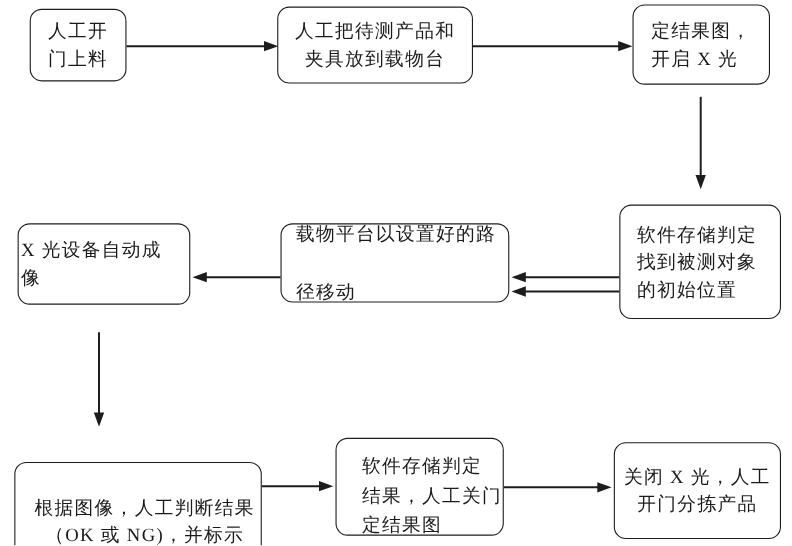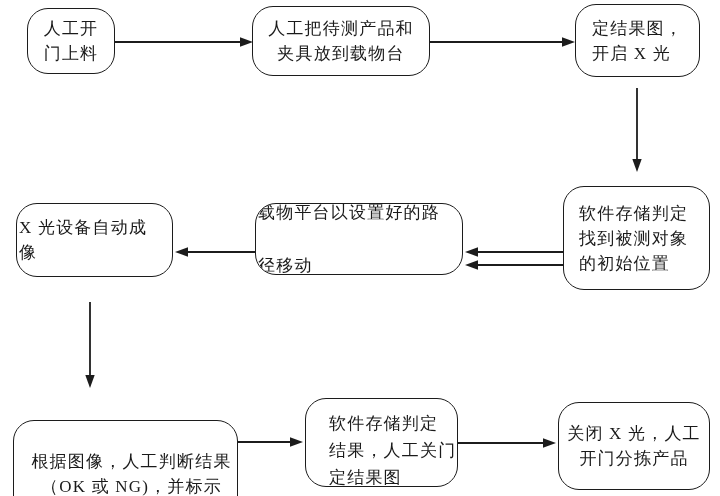--- a/index.html
+++ b/index.html
@@ -21,38 +21,38 @@
     left: 0;
     top: 0;
     width: 720px;
     height: 496px;
   }
   .node {
     position: absolute;
     box-sizing: border-box;
     background: #ffffff;
     border: 1.8px solid #1c1c1c;
-    border-radius: 21px;
+    border-radius: 11px;
     display: flex;
     flex-direction: column;
     justify-content: center;
     font-size: 17px;
     line-height: 25px;
     letter-spacing: 1.2px;
     overflow: hidden;
   }
   .node .ln {
     display: block;
     white-space: nowrap;
   }
   .node.t-center { text-align: center; padding: 0 4px; }
   .node.t-left   { text-align: left; }
   #n3 { padding-left: 16px; }
   #n4 { padding-left: 15px; }
-  #n5 { padding-left: 2px; gap: 28px; }
+  #n5 { padding-left: 13px; gap: 28px; }
   #n6 { padding-left: 2px; }
   #n8 { padding-left: 23px; justify-content: flex-start; padding-top: 11px; line-height: 27px; }
 </style>
 </head>
 <body>
 
 <div class="canvas">
 
   <svg class="edges" viewBox="0 0 720 496" xmlns="http://www.w3.org/2000/svg">
 

